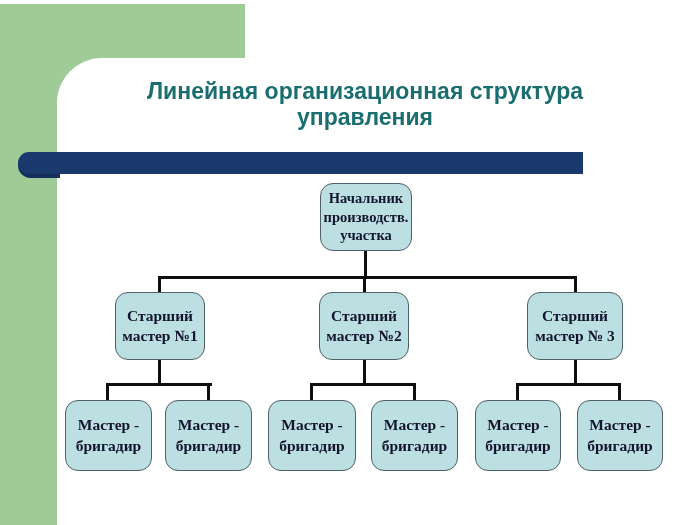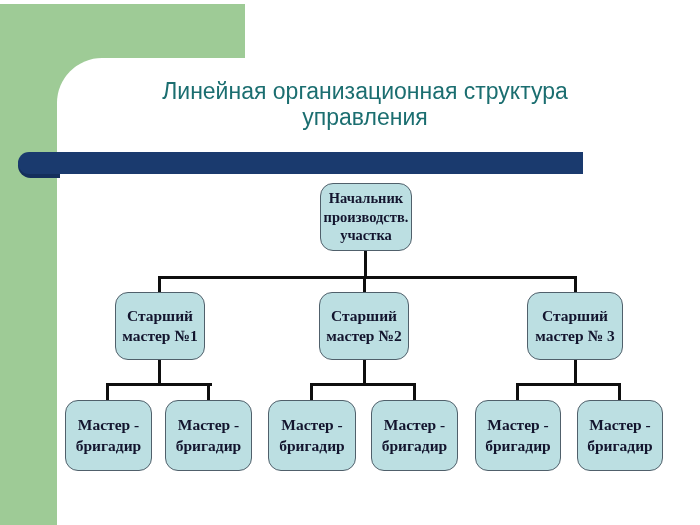--- a/index.html
+++ b/index.html
@@ -39,21 +39,21 @@
     width: 565px; height: 22px;
     background: #1a3a6e;
     border-radius: 11px 0 0 11px;
   }
 
   .slide-title {
     position: absolute; left: 110px; top: 78px; width: 510px;
     text-align: center;
     color: #1b6e70;
     font-size: 23px;
-    font-weight: normal;
+    font-weight: bold;
     line-height: 1.15;
   }
 
   
   .org-box {
     position: absolute;
     background: #bcdfe2;
     border: 1.5px solid #50606b;
     border-radius: 13px;
     box-sizing: border-box;

